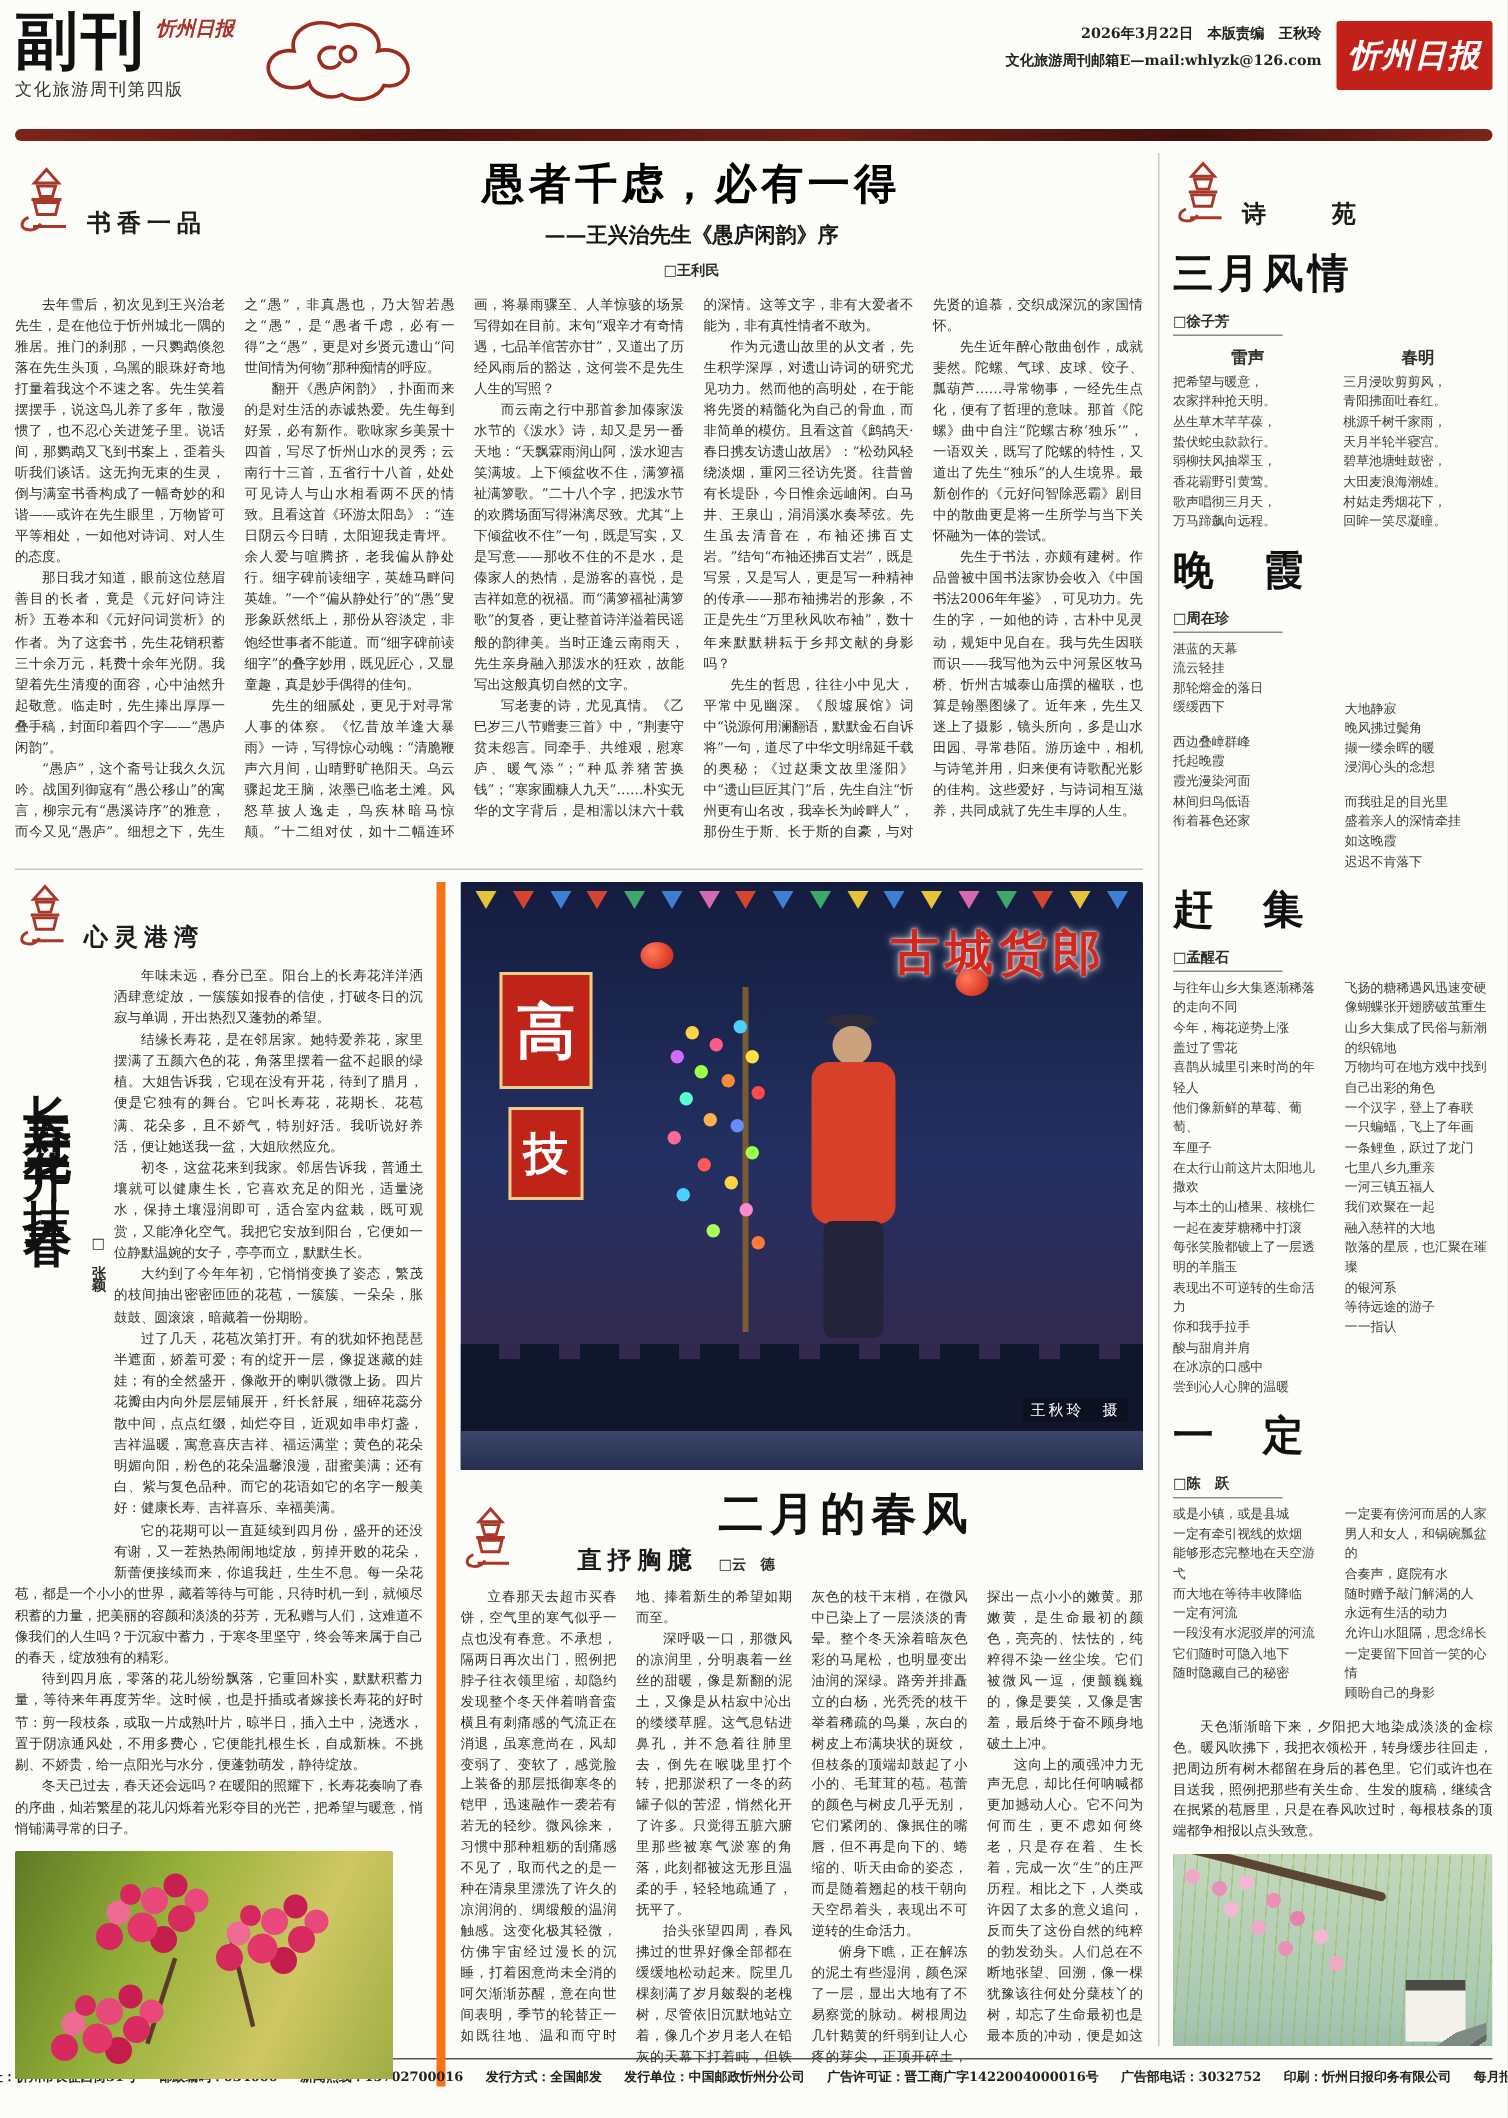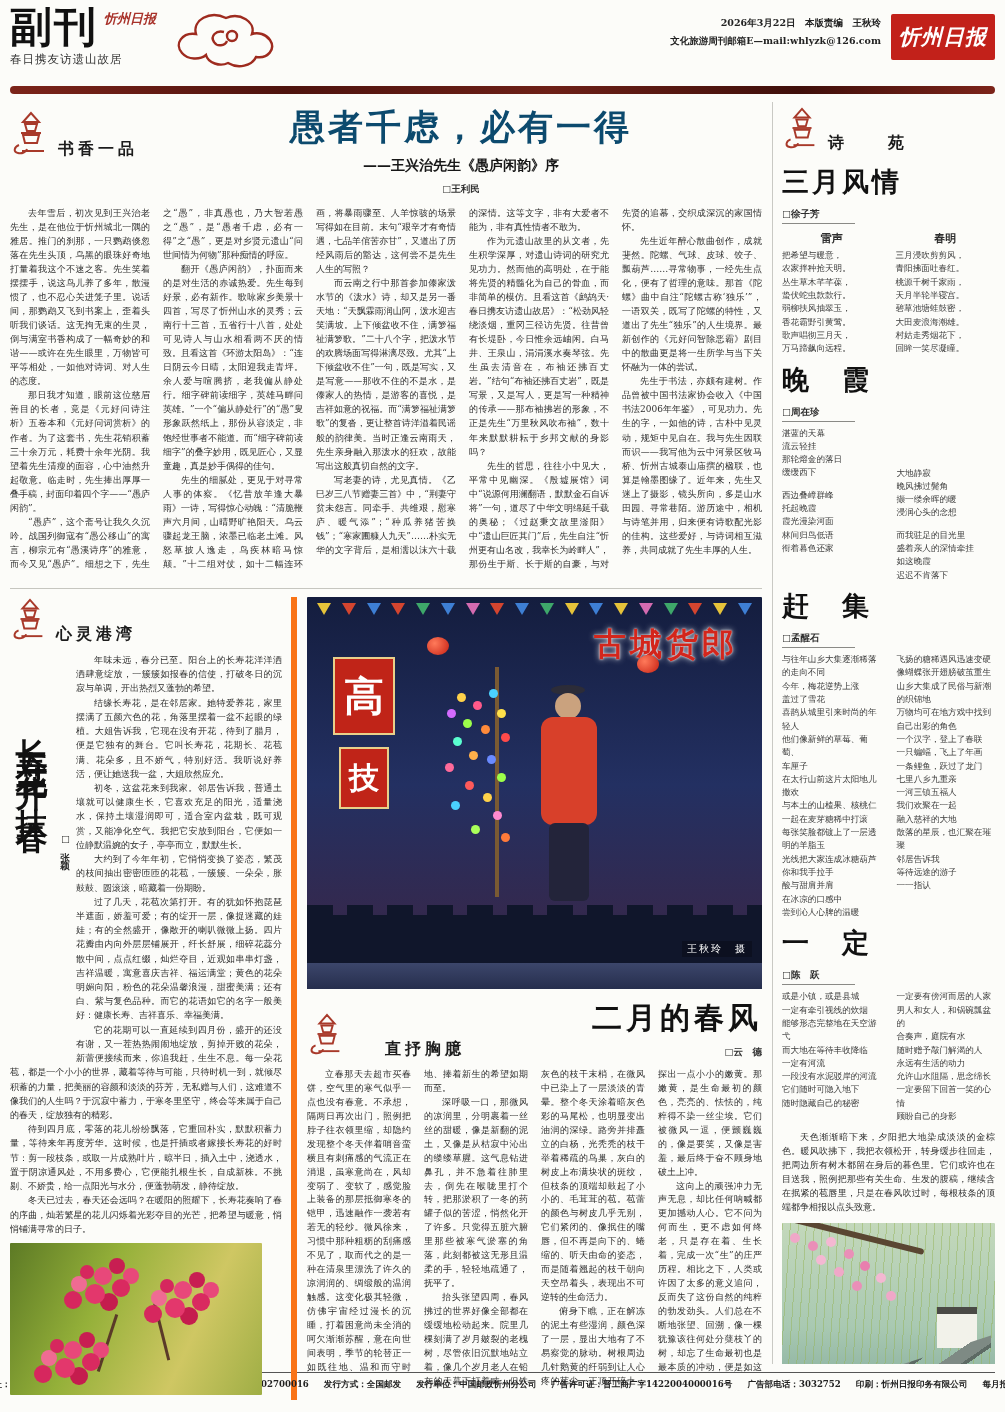--- a/index.html
+++ b/index.html
@@ -22,21 +22,21 @@
   .content{display:flex;gap:10px;height:1262px;}
   .left-region{width:752px;display:flex;flex-direction:column;}
   .rail{flex:1;border-left:1px solid #c9c9c4;padding-left:9px;overflow:hidden;}
   
   .badge{display:flex;align-items:flex-end;gap:6px;}
   .badge .bname{font-size:16px;font-weight:bold;letter-spacing:4px;color:#1c1c1c;font-family:"Liberation Sans",sans-serif;}
   
   .lead-head{display:flex;align-items:flex-start;}
   .lead-badge{width:150px;padding-top:8px;}
   .lead-titles{flex:1;text-align:center;}
-  .lead-title{font-size:35px;font-weight:bold;letter-spacing:3px;color:#0c4a6e;margin:2px 0 6px 0;
+  .lead-title{font-size:28px;font-weight:bold;letter-spacing:3px;color:#000000;margin:2px 0 6px 0;
               font-family:"Liberation Sans",sans-serif;}
   .lead-sub{font-size:14px;font-weight:bold;color:#171717;}
   .lead-author{font-size:9.5px;font-weight:bold;margin-top:8px;}
   .cols5{column-count:5;column-gap:13px;height:374px;overflow:hidden;column-fill:auto;
          font-size:9px;line-height:1.56;text-align:justify;margin-top:10px;}
   .cols5 p,.cols4 p,.xl-text p{margin:0;text-indent:2em;}
   .hr1{border:none;border-top:1px solid #c6c6c0;margin:8px 0 0 0;}
   
   .mid-row{display:flex;gap:10px;margin-top:8px;flex:1;}
   .xinling{width:272px;border-right:6px solid #f97316;padding-right:9px;overflow:hidden;}
@@ -79,21 +79,21 @@
     box-shadow:16px 8px 0 #ff5a8a,32px -4px 0 #4ad1ff,6px 26px 0 #9cff4a,24px 32px 0 #ff8a3a,-10px 16px 0 #d46bff,
      40px 16px 0 #ffe14a,-4px 44px 0 #5affd0,44px 40px 0 #ff4a4a,12px 58px 0 #ffb04a,30px 62px 0 #6a8aff,
      -12px 70px 0 #ff6a9a,40px 80px 0 #9cff4a,8px 88px 0 #ff5a5a,26px 100px 0 #ffd24a,-6px 108px 0 #4ad1ff,
      36px 118px 0 #ff8ad0,14px 132px 0 #aaff5a,44px 140px 0 #ff7a3a;}
   .photo-credit{position:absolute;right:10px;bottom:32px;color:#fff;font-size:10px;letter-spacing:2px;
       background:rgba(0,0,0,.25);padding:1px 5px;}
   
   .cf{margin-top:9px;flex:1;overflow:hidden;}
   .cf-head{display:flex;align-items:flex-start;gap:14px;}
   .cf-badge{width:158px;padding-top:14px;justify-content:space-between;}
-  .cf-titles{flex:1;text-align:right;}
+  .cf-titles{flex:1;text-align:left;}
   .cf-title{font-size:30px;font-weight:bold;letter-spacing:4px;font-family:"Liberation Sans",sans-serif;color:#111;}
   .cf-author{font-size:9.5px;font-weight:bold;margin-top:7px;}
   .cols4{column-count:4;column-gap:13px;height:332px;overflow:hidden;column-fill:auto;
          font-size:9px;line-height:1.55;text-align:justify;margin-top:8px;}
   
   .rail .badge{margin:4px 0 10px 0;}
   .poem-title{font-size:27px;font-weight:bold;letter-spacing:3px;color:#111;margin:6px 0 2px 0;
       font-family:"Liberation Sans",sans-serif;}
   .poem-author{font-size:9.5px;font-weight:bold;border-bottom:1px solid #8a8a86;display:inline-block;
       padding:0 36px 2px 0;margin-bottom:5px;}
@@ -129,21 +129,21 @@
 
 <div class="page">
 
   <div class="mast">
     <div class="mast-left">
       <div>
         <div style="display:flex;gap:6px;">
           <span class="fukan">副刊</span>
           <span class="paper-script">忻州日报</span>
         </div>
-        <div class="edition">春日携友访遗山故居</div>
+        <div class="edition">文化旅游周刊第四版</div>
       </div>
       <span class="cloud">
         <svg width="120" height="70" viewBox="0 0 120 70" fill="none" stroke="#9e2b1f" stroke-width="2.4">
           <path d="M60 12c-16-8-34 2-30 16-14-2-22 10-14 19 6 7 18 7 24 2 2 8 14 12 22 8 10 6 24 3 28-6 12 2 20-8 14-17-4-6-12-8-18-6 4-12-12-22-26-16z"></path>
           <path d="M58 26c-8-2-14 4-10 10 3 5 11 4 13-1"></path>
           <circle cx="66" cy="30" r="5"></circle>
         </svg>
       </span>
     </div>
     <div class="mast-right">
@@ -398,42 +398,42 @@
               <div>喜鹊从城里引来时尚的年</div>
               <div>轻人</div>
               <div>他们像新鲜的草莓、葡萄、</div>
               <div>车厘子</div>
               <div>在太行山前这片太阳地儿</div>
               <div>撒欢</div>
               <div>与本土的山楂果、核桃仁</div>
               <div>一起在麦芽糖稀中打滚</div>
               <div>每张笑脸都镀上了一层透</div>
               <div>明的羊脂玉</div>
-              <div>光线把大家连成冰糖葫芦</div>
+              <div>表现出不可逆转的生命活力</div>
               <div>你和我手拉手</div>
               <div>酸与甜肩并肩</div>
               <div>在冰凉的口感中</div>
               <div>尝到沁人心脾的温暖</div>
             </div>
           <div class="half verse">
               <div>飞扬的糖稀遇风迅速变硬</div>
               <div>像蝴蝶张开翅膀破茧重生</div>
               <div>山乡大集成了民俗与新潮</div>
               <div>的织锦地</div>
               <div>万物均可在地方戏中找到</div>
               <div>自己出彩的角色</div>
               <div>一个汉字，登上了春联</div>
               <div>一只蝙蝠，飞上了年画</div>
               <div>一条鲤鱼，跃过了龙门</div>
               <div>七里八乡九重亲</div>
               <div>一河三镇五福人</div>
               <div>我们欢聚在一起</div>
               <div>融入慈祥的大地</div>
               <div>散落的星辰，也汇聚在璀璨</div>
-              <div>邻居告诉我</div>
+              <div>的银河系</div>
               <div>等待远途的游子</div>
               <div>一一指认</div>
             </div>
         </div>
       </section>
 
       <section>
         <div class="poem-title">一　定</div>
         <div class="poem-author">□陈　跃</div>
         <div class="free2">

